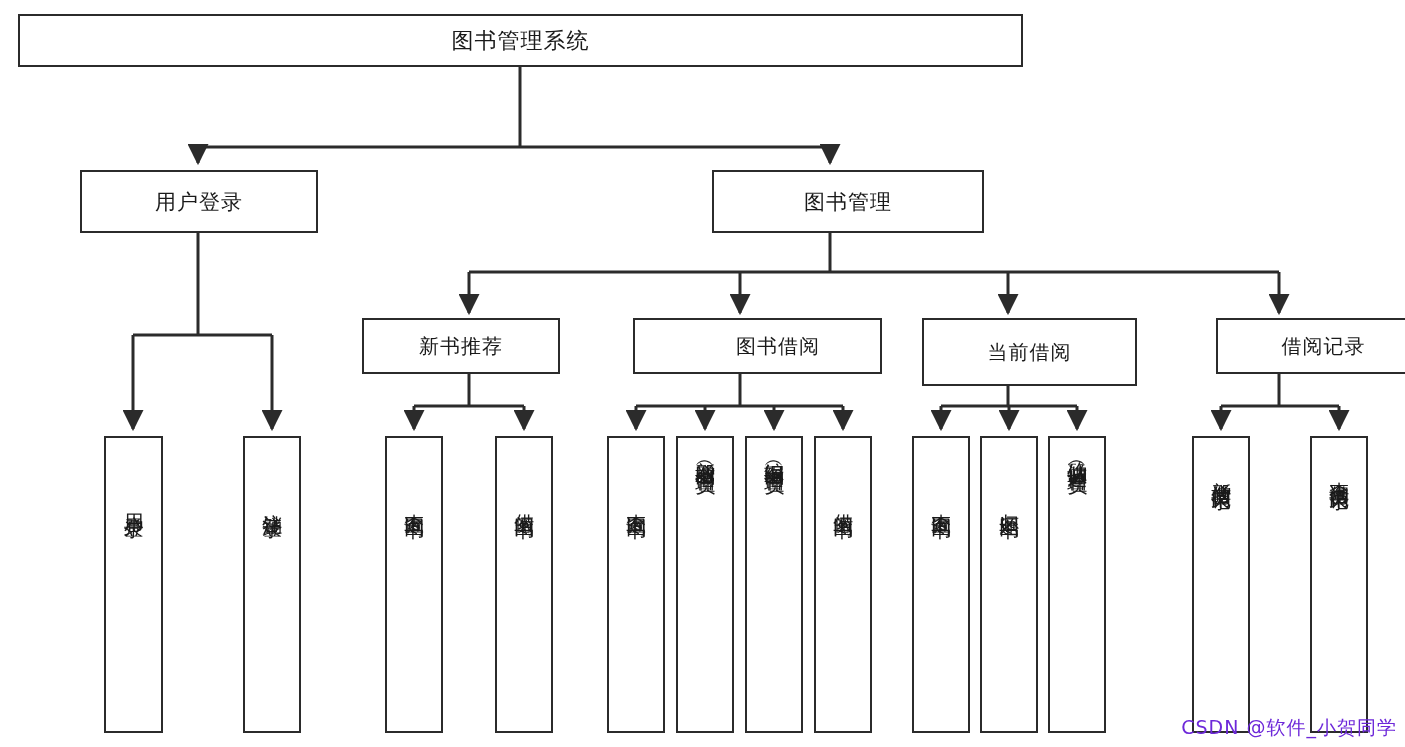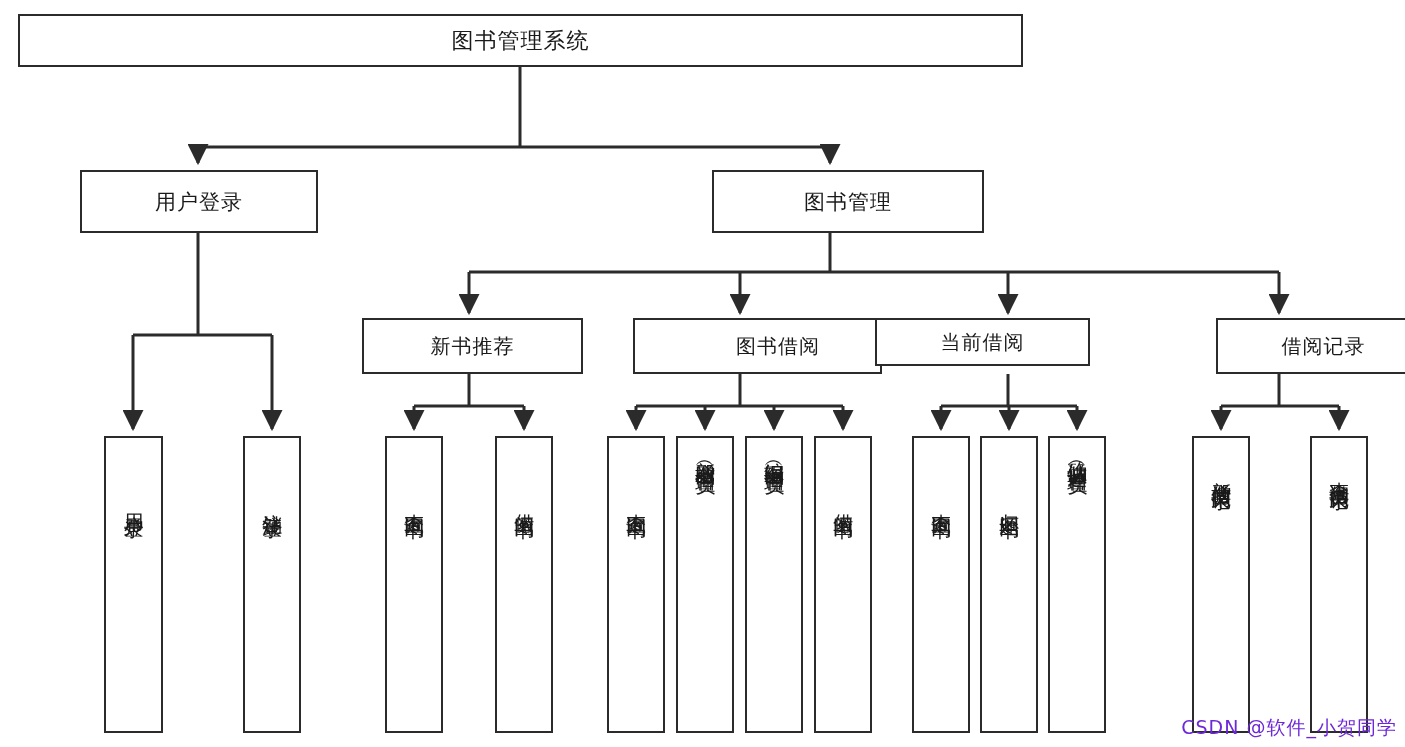--- a/index.html
+++ b/index.html
@@ -132,27 +132,27 @@
     <span class="htext">图书管理系统</span>
   </div>
 
   <div class="node-box level2" style="left:80px; top:170px; width:238px; height:63px;">
     <span class="htext">用户登录</span>
   </div>
   <div class="node-box level2" style="left:712px; top:170px; width:272px; height:63px;">
     <span class="htext">图书管理</span>
   </div>
 
-  <div class="node-box level3" style="left:362px; top:318px; width:221px; height:56px;">
+  <div class="node-box level3" style="left:362px; top:318px; width:198px; height:56px;">
     <span class="htext">新书推荐</span>
   </div>
   <div class="node-box level3" style="left:633px; top:318px; width:249px; height:56px;padding-left:41px;">
     <span class="htext">图书借阅</span>
   </div>
-  <div class="node-box level3" style="left:875px; top:318px; width:215px; height:48px;">
+  <div class="node-box level3" style="left:922px; top:318px; width:215px; height:68px;">
     <span class="htext">当前借阅</span>
   </div>
   <div class="node-box level3" style="left:1216px; top:318px; width:215px; height:56px;">
     <span class="htext">借阅记录</span>
   </div>
 
   <div class="node-box leaf" style="left:104px; top:436px; width:59px; height:297px; padding-top:60px;">
     <span class="vtext">用户登录</span>
   </div>
   <div class="node-box leaf" style="left:243px; top:436px; width:58px; height:297px; padding-top:60px;">

